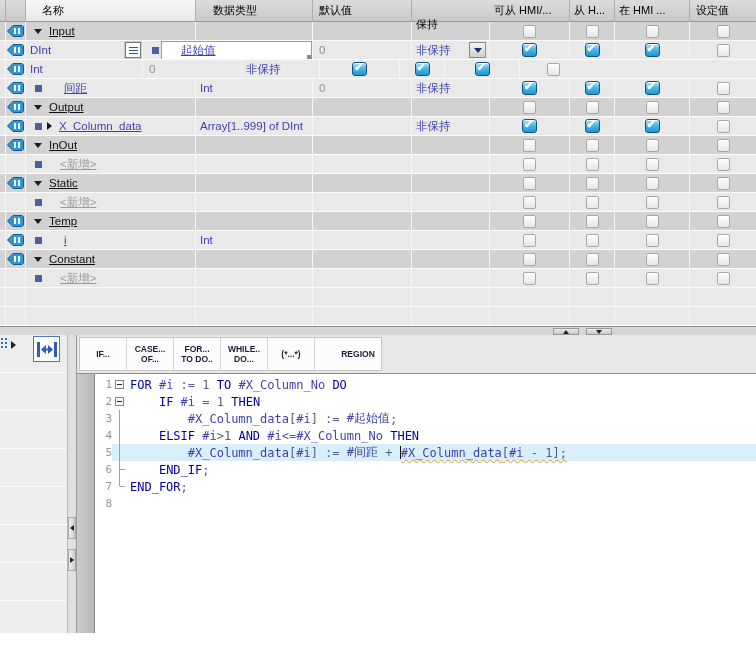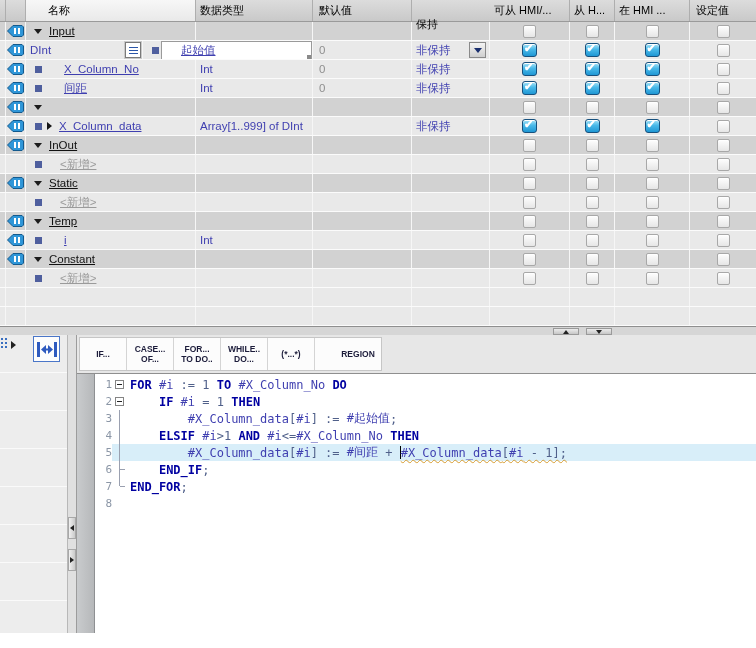--- a/index.html
+++ b/index.html
@@ -11,22 +11,22 @@
                display:flex;align-items:center;}
 
   
   .decl-table{width:756px;}
   .thead{display:flex;height:22px;background:linear-gradient(#dcdcdc,#c9c9c9);
          border-bottom:1px solid #9a9a9a;box-sizing:border-box;}
   .hc{box-sizing:border-box;border-right:1px solid #aeaeae;font-size:11px;
       display:flex;align-items:center;color:#000;}
   .hc-edge{width:6px;}
   .hc-icon{width:20px;}
-  .hc-name{width:170px;padding-left:22px;background:linear-gradient(#f7f7f7,#e9e9e9);}
-  .hc-type{width:117px;padding-left:4px;}
+  .hc-name{width:170px;padding-left:16px;background:linear-gradient(#f7f7f7,#e9e9e9);}
+  .hc-type{width:117px;padding-left:17px;}
   .hc-def{width:99px;padding-left:6px;}
   .hc-ret{width:78px;padding-left:4px;margin-top:24px;}
   .hc-acc{width:80px;padding-left:4px;}
   .hc-wr{width:45px;padding-left:4px;}
   .hc-vis{width:75px;padding-left:4px;}
   .hc-set{width:66px;padding-left:6px;border-right:none;}
 
   .trow{display:flex;height:19px;box-sizing:border-box;border-bottom:1px solid #fbfbfb;
         background:#e9e9e9;font-size:11.5px;}
   .trow.section{background:#d2d2d2;}
@@ -129,21 +129,21 @@
   .ct{flex:1;display:flex;align-items:center;font:12px "DejaVu Sans Mono",monospace;white-space:pre;}
   .cl.hl .fold,.cl.hl .ct{background:#d8eef9;}
   .fb{position:absolute;left:3px;top:4px;width:9px;height:9px;box-sizing:border-box;
       border:1px solid #848484;background:#fff;}
   .fb::after{content:"";position:absolute;left:1px;top:3px;width:5px;height:1px;background:#222;}
   .fold.pipe::before{content:"";position:absolute;left:7px;top:0;bottom:0;width:1px;background:#9aa0b0;}
   .fold.tee::before{content:"";position:absolute;left:7px;top:0;bottom:0;width:1px;background:#9aa0b0;}
   .fold.tee::after{content:"";position:absolute;left:8px;top:8px;width:5px;height:1px;background:#9aa0b0;}
   .fold.corner::before{content:"";position:absolute;left:7px;top:0;height:8px;width:1px;background:#9aa0b0;}
   .fold.corner::after{content:"";position:absolute;left:8px;top:8px;width:5px;height:1px;background:#9aa0b0;}
-  .kw{color:#0000a0;font-weight:bold;}
+  .kw{color:#0000a0;font-weight:normal;}
   .var{color:#3f3fb0;}
   .op,.num{color:#50608a;}
   .pl{color:#333;}
   .wv{text-decoration:underline;text-decoration-style:wavy;text-decoration-color:#d79b2f;
       text-decoration-thickness:1px;text-underline-offset:2px;}
   .cur{display:inline-block;width:1px;height:13px;background:#000;vertical-align:-2px;}
 </style>
 </head>
 <body>
 
@@ -246,26 +246,55 @@
         </div>
         <div class="trow var">
           <div class="td c-edge"></div>
           <div class="td c-icon">
             <svg width="17" height="12" viewBox="0 0 17 12">
               <polygon points="6,0.5 15,0.5 16.5,2 16.5,10 15,11.5 6,11.5 0.5,6" fill="#2f96d8" stroke="#135a8e"></polygon>
               <rect x="7" y="3" width="2" height="6" fill="#fff"></rect>
               <rect x="11" y="3" width="2" height="6" fill="#fff"></rect>
             </svg>
           </div>
+          <div class="td c-type">
+            <span>Int</span>
+          </div>
+          <div class="td c-def">0</div>
+          <div class="td c-ret">
+            <span>非保持</span>
+          </div>
+          <div class="td c-chk c-acc">
+            <span class="cb ck"></span>
+          </div>
+          <div class="td c-chk c-wr">
+            <span class="cb ck"></span>
+          </div>
+          <div class="td c-chk c-vis">
+            <span class="cb ck"></span>
+          </div>
+          <div class="td c-chk c-set">
+            <span class="cb"></span>
+          </div>
+        </div>
+        <div class="trow var">
+          <div class="td c-edge"></div>
+          <div class="td c-icon">
+            <svg width="17" height="12" viewBox="0 0 17 12">
+              <polygon points="6,0.5 15,0.5 16.5,2 16.5,10 15,11.5 6,11.5 0.5,6" fill="#2f96d8" stroke="#135a8e"></polygon>
+              <rect x="7" y="3" width="2" height="6" fill="#fff"></rect>
+              <rect x="11" y="3" width="2" height="6" fill="#fff"></rect>
+            </svg>
+          </div>
           <div class="td c-name">
             <span class="marker">
               <span class="bullet"></span>
             </span>
             <div class="namebox">
-              <span class="ntext">X_Column_No</span>
+              <span class="ntext">间距</span>
             </div>
           </div>
           <div class="td c-type">
             <span>Int</span>
           </div>
           <div class="td c-def">0</div>
           <div class="td c-ret">
             <span>非保持</span>
           </div>
           <div class="td c-chk c-acc">
@@ -274,70 +303,36 @@
           <div class="td c-chk c-wr">
             <span class="cb ck"></span>
           </div>
           <div class="td c-chk c-vis">
             <span class="cb ck"></span>
           </div>
           <div class="td c-chk c-set">
             <span class="cb"></span>
           </div>
         </div>
-        <div class="trow var">
-          <div class="td c-edge"></div>
-          <div class="td c-icon">
-            <svg width="17" height="12" viewBox="0 0 17 12">
-              <polygon points="6,0.5 15,0.5 16.5,2 16.5,10 15,11.5 6,11.5 0.5,6" fill="#2f96d8" stroke="#135a8e"></polygon>
-              <rect x="7" y="3" width="2" height="6" fill="#fff"></rect>
-              <rect x="11" y="3" width="2" height="6" fill="#fff"></rect>
-            </svg>
-          </div>
-          <div class="td c-name">
-            <span class="marker">
-              <span class="bullet"></span>
-            </span>
-            <div class="namebox">
-              <span class="ntext">间距</span>
-            </div>
-          </div>
-          <div class="td c-type">
-            <span>Int</span>
-          </div>
-          <div class="td c-def">0</div>
-          <div class="td c-ret">
-            <span>非保持</span>
-          </div>
-          <div class="td c-chk c-acc">
-            <span class="cb ck"></span>
-          </div>
-          <div class="td c-chk c-wr">
-            <span class="cb ck"></span>
-          </div>
-          <div class="td c-chk c-vis">
-            <span class="cb ck"></span>
-          </div>
-          <div class="td c-chk c-set">
-            <span class="cb"></span>
-          </div>
-        </div>
         <div class="trow section">
           <div class="td c-edge"></div>
           <div class="td c-icon">
             <svg width="17" height="12" viewBox="0 0 17 12">
               <polygon points="6,0.5 15,0.5 16.5,2 16.5,10 15,11.5 6,11.5 0.5,6" fill="#2f96d8" stroke="#135a8e"></polygon>
               <rect x="7" y="3" width="2" height="6" fill="#fff"></rect>
               <rect x="11" y="3" width="2" height="6" fill="#fff"></rect>
             </svg>
           </div>
           <div class="td c-name">
             <span class="marker">
               <span class="tri-down"></span>
             </span>
+            <div class="namebox">
+              <span class="ntext">Output</span>
+            </div>
           </div>
           <div class="td c-type">
             <span></span>
           </div>
           <div class="td c-def"></div>
           <div class="td c-ret">
             <span></span>
           </div>
           <div class="td c-chk c-acc">
             <span class="cb"></span>

